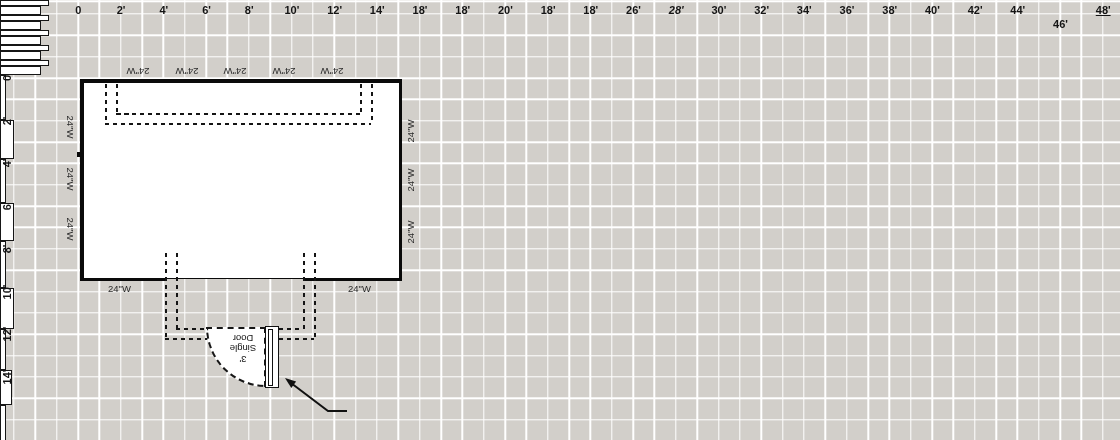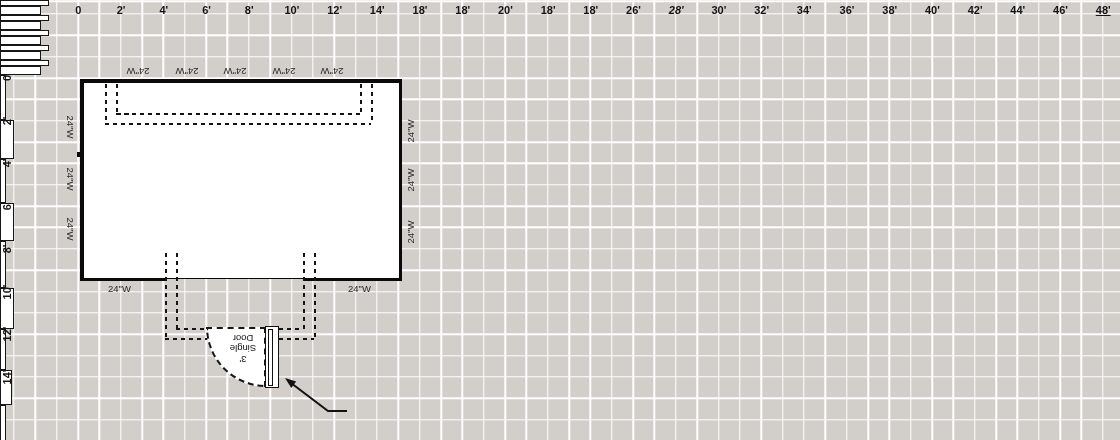--- a/index.html
+++ b/index.html
@@ -115,21 +115,21 @@
       <div class="ruler-label" style="left:633.5px; top:10px;">26'</div>
       <div class="ruler-label" style="left:676.2px; top:10px;font-style:italic;">28'</div>
       <div class="ruler-label" style="left:718.9px; top:10px;">30'</div>
       <div class="ruler-label" style="left:761.6px; top:10px;">32'</div>
       <div class="ruler-label" style="left:804.3px; top:10px;">34'</div>
       <div class="ruler-label" style="left:847.0px; top:10px;">36'</div>
       <div class="ruler-label" style="left:889.7px; top:10px;">38'</div>
       <div class="ruler-label" style="left:932.4px; top:10px;">40'</div>
       <div class="ruler-label" style="left:975.1px; top:10px;">42'</div>
       <div class="ruler-label" style="left:1017.8px; top:10px;">44'</div>
-      <div class="ruler-label" style="left:1060.5px; top:10px;text-align:right;">46'</div>
+      <div class="ruler-label" style="left:1060.5px; top:24px;text-align:right;">46'</div>
       <div class="ruler-label" style="left:1103.2px; top:10px;text-decoration:underline;">48'</div>
       <div class="ruler-label vert" style="left:7px; top:78.0px;">0</div>
       <div class="ruler-label vert" style="left:7px; top:120.7px;">2'</div>
       <div class="ruler-label vert" style="left:7px; top:163.4px;">4'</div>
       <div class="ruler-label vert" style="left:7px; top:206.1px;">6'</div>
       <div class="ruler-label vert" style="left:7px; top:248.8px;">8'</div>
       <div class="ruler-label vert" style="left:7px; top:291.5px;">10'</div>
       <div class="ruler-label vert" style="left:7px; top:334.2px;">12'</div>
       <div class="ruler-label vert" style="left:7px; top:376.9px;">14'</div>
       <div class="cab" style="left:113.5px; top:82.5px; width:49px; height:5.5px;"></div>

